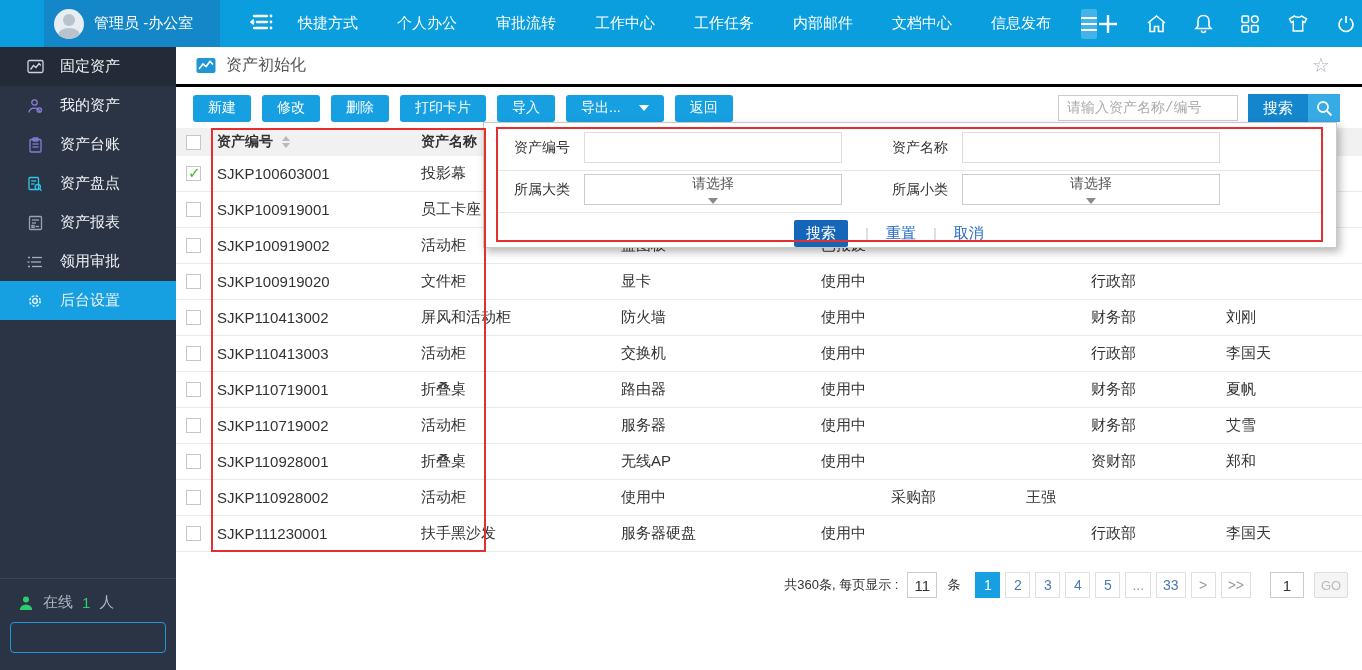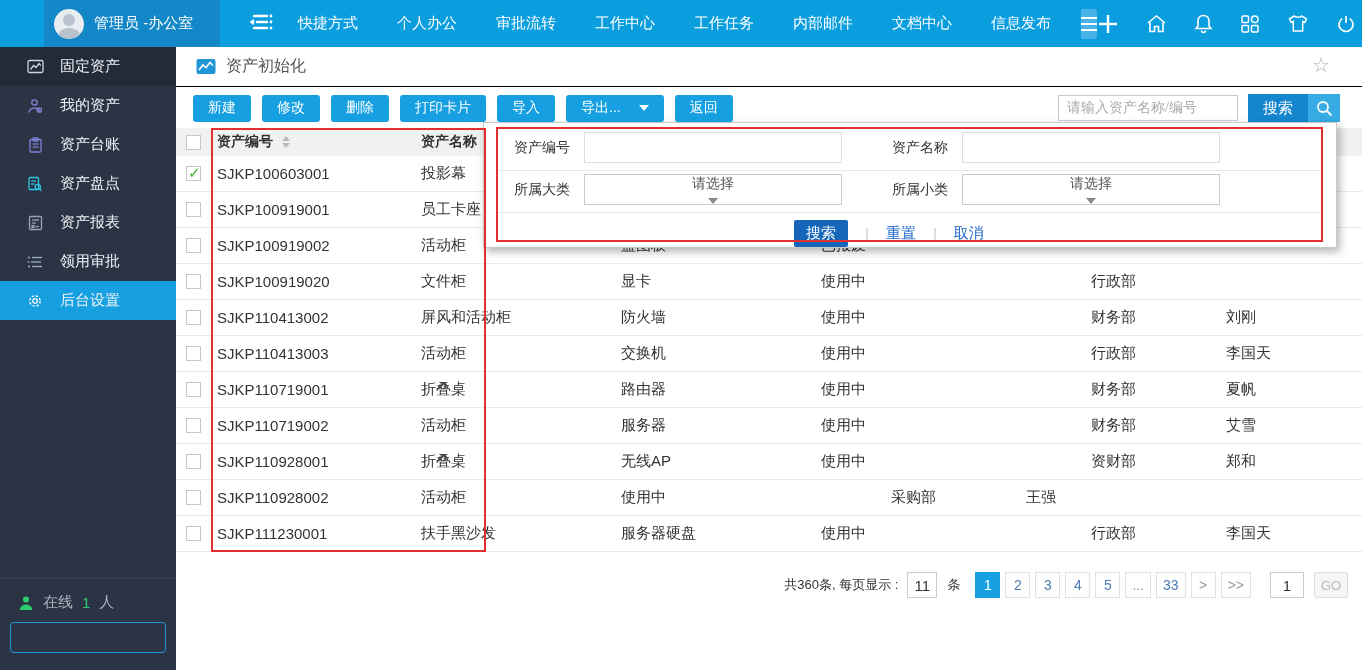--- a/index.html
+++ b/index.html
@@ -31,30 +31,30 @@
   .ico-assets{color:#ccd4de}.ico-person{color:#8b7fd6}.ico-ledger{color:#7f7fd8}.ico-check{color:#2ec6e6}.ico-approve{color:#9fb0c0}.ico-report{color:#97a2b8}.ico-gear{color:#ffffff}
   .side-divider { position:absolute; left:0; top:531px; width:176px; height:1px; background:#3a4456; }
   .online-row { position:absolute; left:18px; top:546px; display:flex; align-items:center; gap:9px; color:#aeb6c2; font-size:15px; }
   .online-row .num { color:#2ecc71; }
   .side-search { position:absolute; left:10px; top:575px; width:156px; height:31px; border:1px solid #2196d8; border-radius:4px; display:flex; align-items:center; }
   .side-search input { flex:1; background:transparent; border:none; outline:none; height:100%; padding:0 8px; color:#dde3ea; font-size:14px; }
   .side-search .mag { color:#7a5fd0; padding-right:8px; display:flex; cursor:pointer; }
 
   
   .main { position:absolute; left:176px; top:47px; width:1186px; height:623px; background:#fff; }
-  .titlebar { position:absolute; left:0; top:0; width:1186px; height:40px; border-bottom:1px solid #000000; display:flex; align-items:center; padding-left:20px; gap:10px; }
+  .titlebar { position:absolute; left:0; top:0; width:1186px; height:40px; border-bottom:3px solid #000000; display:flex; align-items:center; padding-left:20px; gap:10px; }
   .titlebar .ptitle { font-size:16px; color:#555; }
   .star { position:absolute; right:32px; top:8px; font-size:20px; color:#a7b3c0; cursor:pointer; line-height:1; }
 
   .toolbar { position:absolute; left:0; top:41px; width:1186px; height:40px; display:flex; align-items:center; padding-left:17px; }
   .tbtn { height:27px; background:#16a0e2; color:#fff; border:none; border-radius:3px; font-size:14px; padding:0 15px; margin-right:11px; cursor:pointer; font-family:inherit; }
   .tbtn.export { display:flex; align-items:center; gap:18px; }
   .caret-down { width:0; height:0; border-left:5px solid transparent; border-right:5px solid transparent; border-top:6px solid #fff; }
   .top-search { margin-left:auto; display:flex; align-items:center; padding-right:22px; }
-  .top-search input { width:180px; height:26px; border:1px solid #ccc; font-size:14px; padding:0 8px; outline:none; color:#333; margin-right:10px; font-family:Liberation Serif, serif; }
+  .top-search input { width:180px; height:26px; border:1px solid #ccc; font-size:14px; padding:0 8px; outline:none; color:#333; margin-right:10px; font-family:Liberation Mono, monospace; }
   .top-search input::placeholder { color:#aaa; }
   .sbtn { width:60px; height:28px; background:#1486cd; color:#fff; border:none; font-size:15px; cursor:pointer; font-family:inherit; }
   .sbtn-mag { width:32px; height:28px; background:#36abe4; border:none; color:#fff; display:flex; align-items:center; justify-content:center; cursor:pointer; }
 
   
   .tablewrap { position:absolute; left:0; top:81px; width:1186px; }
   .thead { display:flex; height:28px; background:#f1f1f1; align-items:center; font-weight:bold; font-size:14px; color:#333; }
   .trow { display:flex; height:36px; align-items:center; border-bottom:1px solid #e9e9e9; font-size:15px; color:#333; background:#fff; }
   .c0{width:35px; flex:none; display:flex; justify-content:center;}
   .c1{width:204px; flex:none; padding-left:6px; display:flex; align-items:center;}

